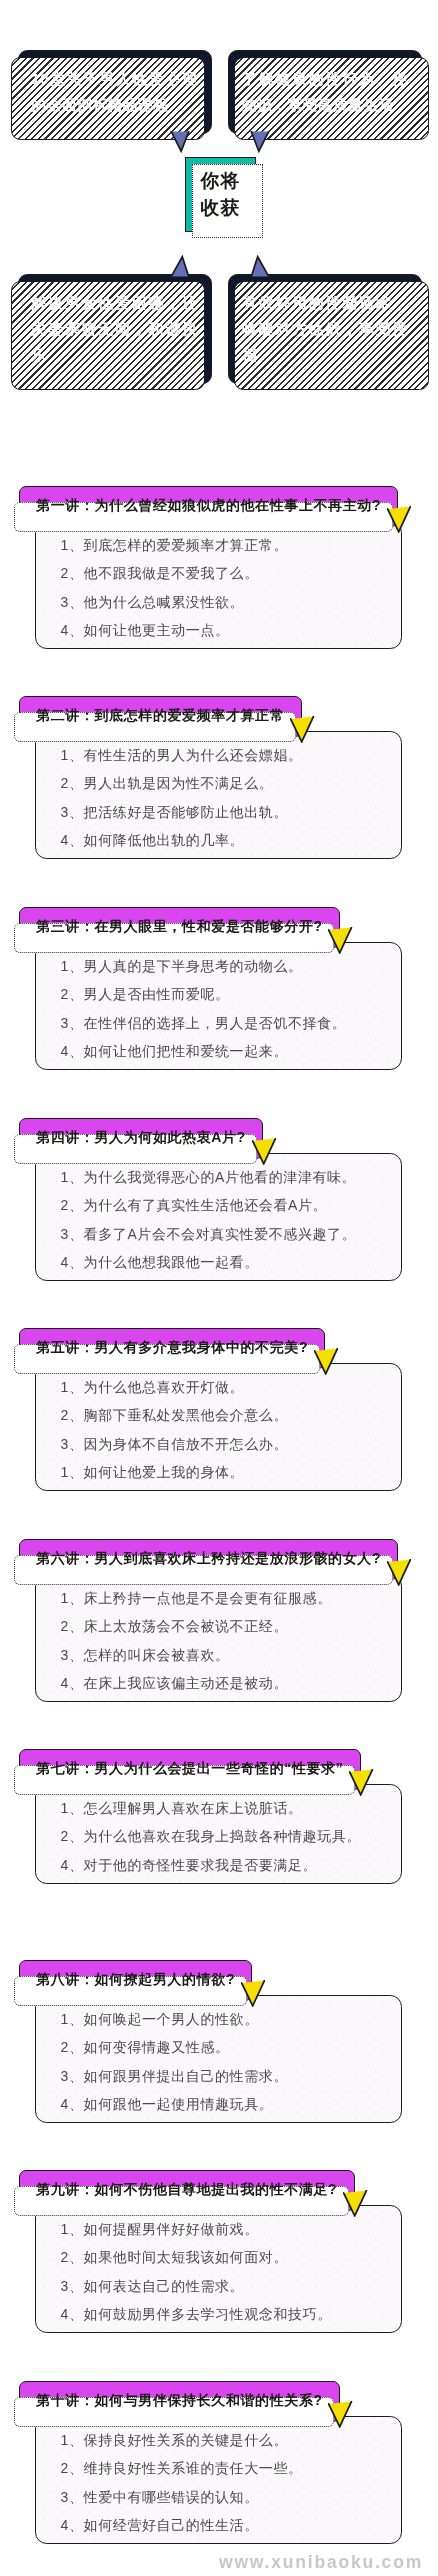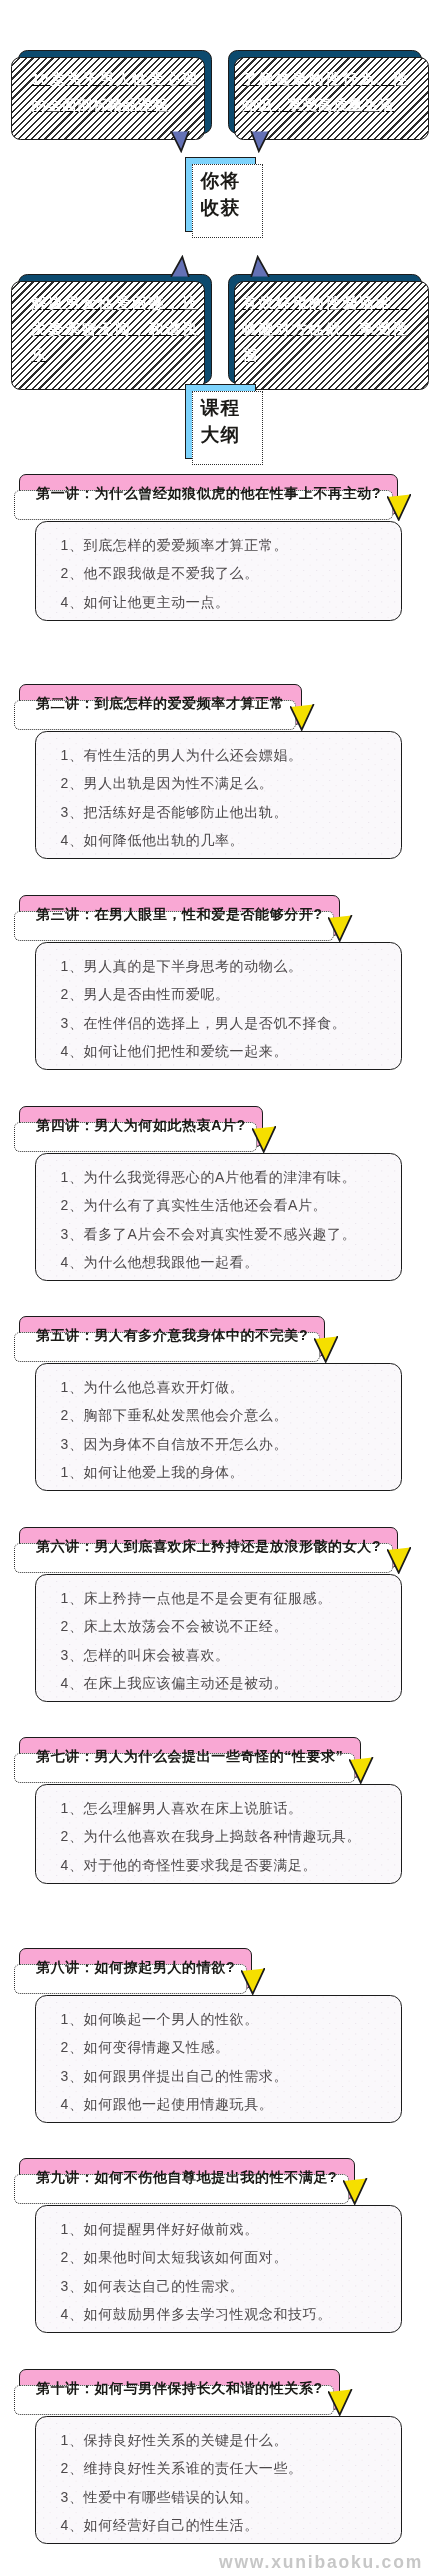--- a/index.html
+++ b/index.html
@@ -4,53 +4,53 @@
 <style>
   html,body{margin:0;padding:0;background:#ffffff;}
   .canvas{
     position:relative;width:439px;height:2576px;margin:0 auto;
     background:#ffffff;overflow:hidden;
     font-family:"Liberation Sans","DejaVu Sans",sans-serif;
   }
   
   .sbubble{
     position:absolute;width:194px;box-sizing:border-box;
-    background:#0c4a6e;border:1.8px solid #1b1b1b;border-radius:9.4px;
-    padding:15px 13px;z-index:2;text-decoration:underline;
+    background:#0f172a;border:1.8px solid #1b1b1b;border-radius:9.4px;
+    padding:15px 13px;z-index:2;
   }
   .sbubble::before{
     content:"";position:absolute;z-index:-1;
     top:5.8px;bottom:-7px;left:0;right:0;border-radius:9.4px;
     border:1.5px solid #1b1b1b;
     background:repeating-linear-gradient(135deg,#2b2b2b 0 1.5px,#ffffff 1.5px 4.7px);
   }
   .sbubble.hatch-left::before{left:-7.6px;right:5.3px;}
   .sbubble.hatch-right::before{left:5.3px;right:-7.6px;}
   .sb-text{
     margin:0;color:#ffffff;font-size:14.6px;line-height:26px;
     font-weight:bold;letter-spacing:0.6px;text-align:justify;
   }
   .tail{position:absolute;z-index:3;}
   
   .badge{
     position:absolute;width:71px;box-sizing:border-box;
-    background:#7dd3fc;border:1.8px solid #1b1b1b;
+    background:#14b8a6;border:1.8px solid #1b1b1b;
     padding:9.4px 0;text-align:center;z-index:2;
     color:#1b1a17;font-weight:bold;font-size:18.7px;line-height:27px;letter-spacing:1.2px;
   }
   .badge::after{
     content:"";position:absolute;z-index:-1;
     left:6.4px;top:6.4px;right:-7.6px;bottom:-7.6px;
     background:#ffffff;border:1.5px dotted #2e2e2e;
   }
   
   .lecture{position:absolute;left:0;width:439px;}
   .lec-head{
-    position:absolute;left:18.7px;top:0;height:41px;z-index:3;
-    background:#f9a8d4;border:1.8px solid #1b1b1b;border-radius:7px;
+    position:absolute;left:18.7px;top:12px;height:41px;z-index:3;
+    background:#d946ef;border:1.8px solid #1b1b1b;border-radius:7px;
     padding:0 16.4px;white-space:nowrap;box-sizing:border-box;
   }
   .lec-title{
     display:inline-block;color:#1b1a17;font-weight:bold;
     font-size:14px;line-height:37px;letter-spacing:0.6px;
   }
   .head-shadow{
     position:absolute;z-index:-1;left:-5.8px;right:4.7px;top:15px;bottom:-6.4px;
     background:#ffffff;border:1.5px dotted #2e2e2e;border-radius:5.8px;
   }
@@ -106,36 +106,33 @@
       <path d="M4,37 L15,3 L34,37" fill="#6471b5" stroke="#1b1b1b" stroke-width="3" stroke-linecap="round"></path>
     </svg>
   </div>
   <div class="sbubble hatch-left" style="left:17.5px;top:274px;">
     <p class="sb-text">解决男女性爱困惑，让夫妻亲密无间，和谐快乐</p>
     <svg class="tail" style="right:20px;top:-20px;" width="22" height="22" viewBox="0 0 38 38">
       <path d="M4,37 L23,3 L34,37" fill="#6471b5" stroke="#1b1b1b" stroke-width="3" stroke-linecap="round"></path>
     </svg>
   </div>
 
-  <div class="badge" style="left:185px;top:384px;">
-    <div>课程</div>
-    <div>大纲</div>
-  </div>
 
   <section class="lecture" style="top:474px;">
     <div class="lec-head">
       <span class="lec-title">第一讲：为什么曾经如狼似虎的他在性事上不再主动?</span>
       <span class="head-shadow"></span>
       <svg class="head-tail" width="24.6" height="27" viewBox="0 0 42 46">
         <path d="M1,5 L20,44 L40,1" fill="#f5df00" stroke="#1b1b1b" stroke-width="3" stroke-linecap="round"></path>
       </svg>
     </div>
     <div class="lec-card">
       <p class="point">1、到底怎样的爱爱频率才算正常。</p>
       <p class="point">2、他不跟我做是不爱我了么。</p>
+      <p class="point">3、他为什么总喊累没性欲。</p>
       <p class="point">4、如何让他更主动一点。</p>
     </div>
   </section>
 
   <section class="lecture" style="top:684px;">
     <div class="lec-head">
       <span class="lec-title">第二讲：到底怎样的爱爱频率才算正常</span>
       <span class="head-shadow"></span>
       <svg class="head-tail" width="24.6" height="27" viewBox="0 0 42 46">
         <path d="M1,5 L20,44 L40,1" fill="#f5df00" stroke="#1b1b1b" stroke-width="3" stroke-linecap="round"></path>

